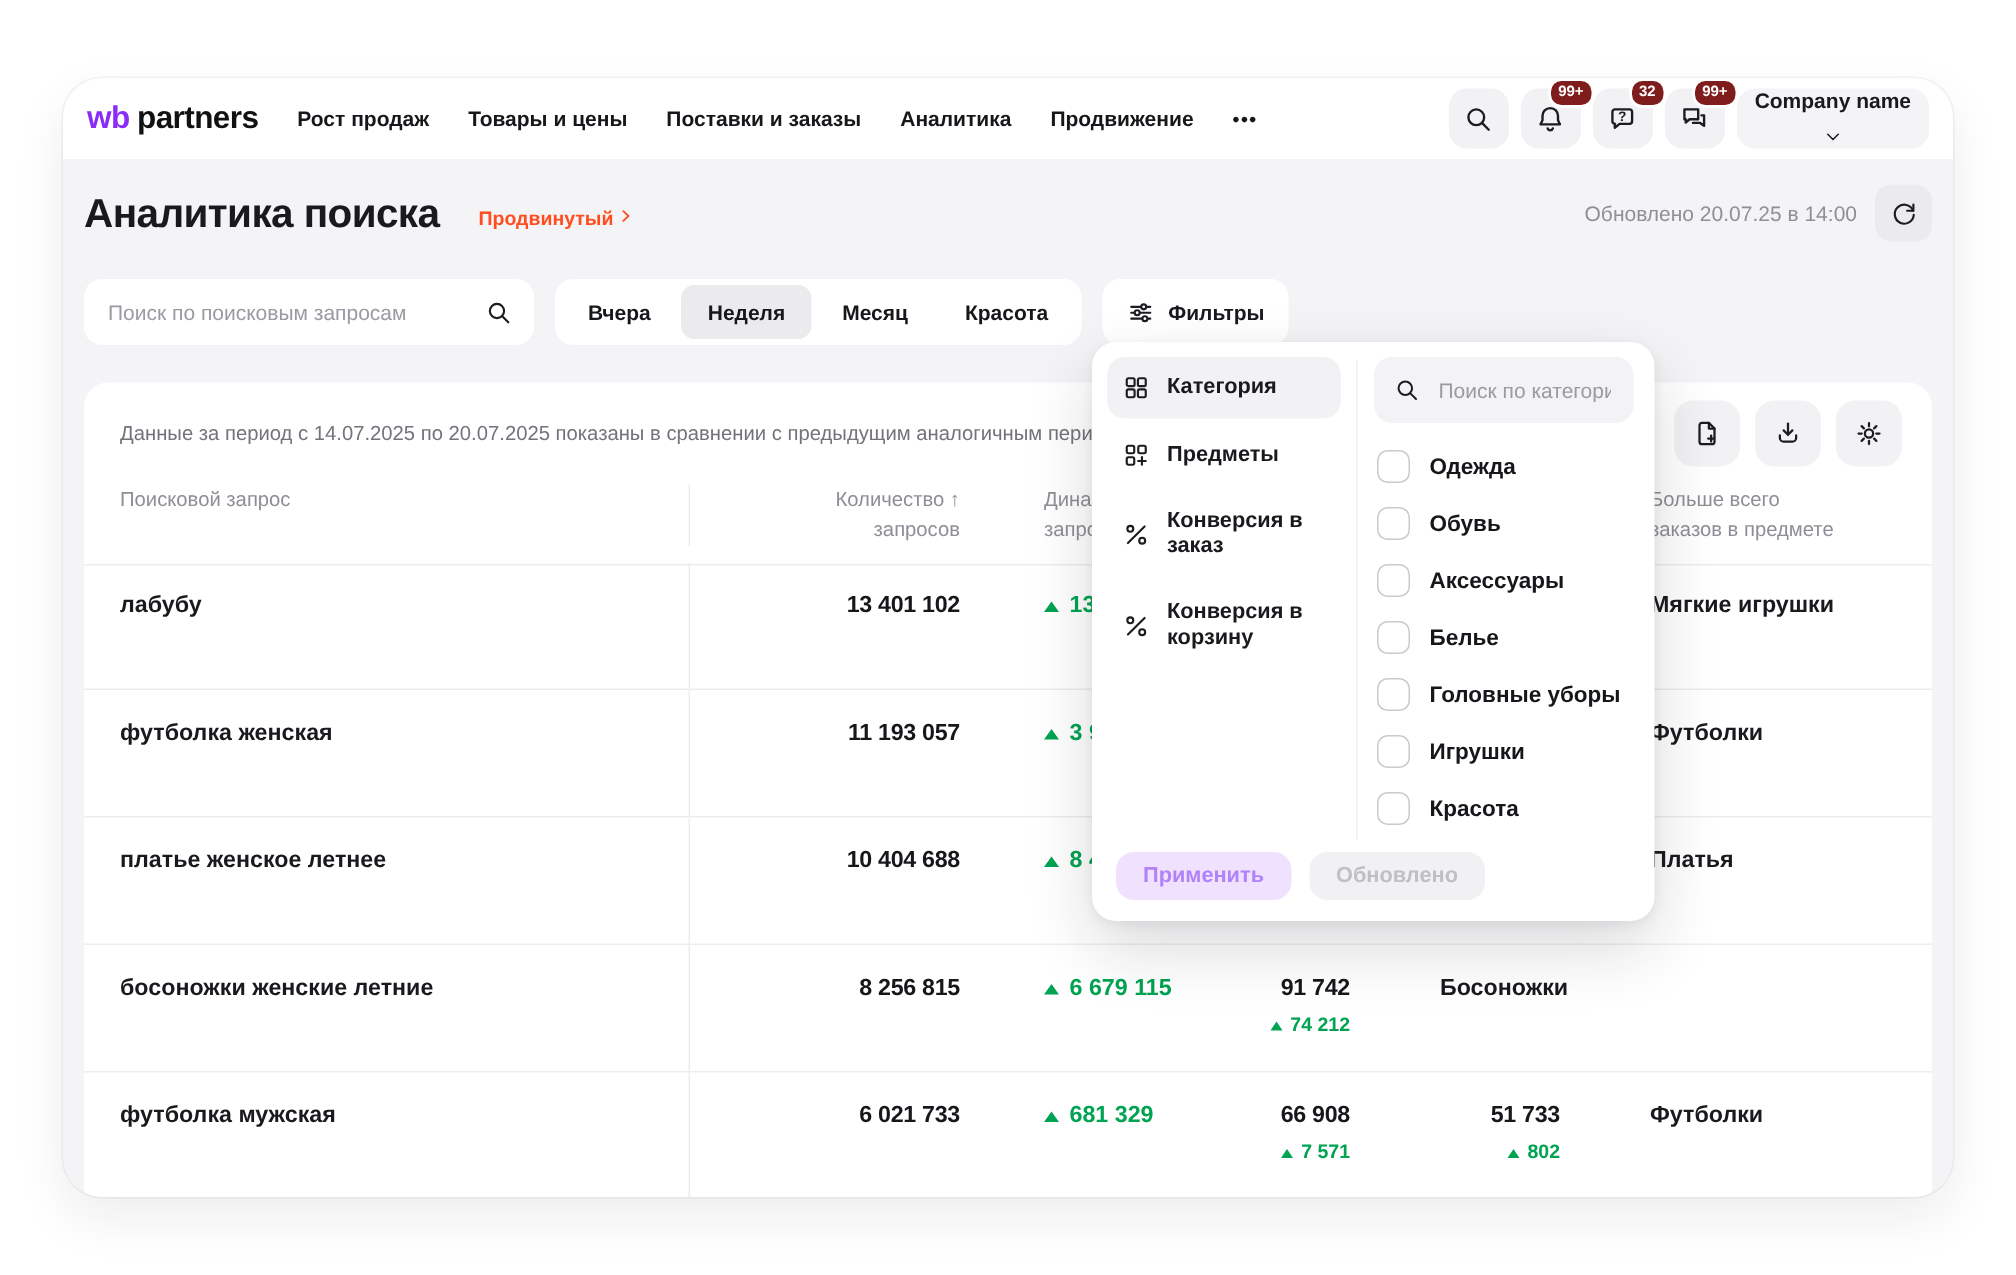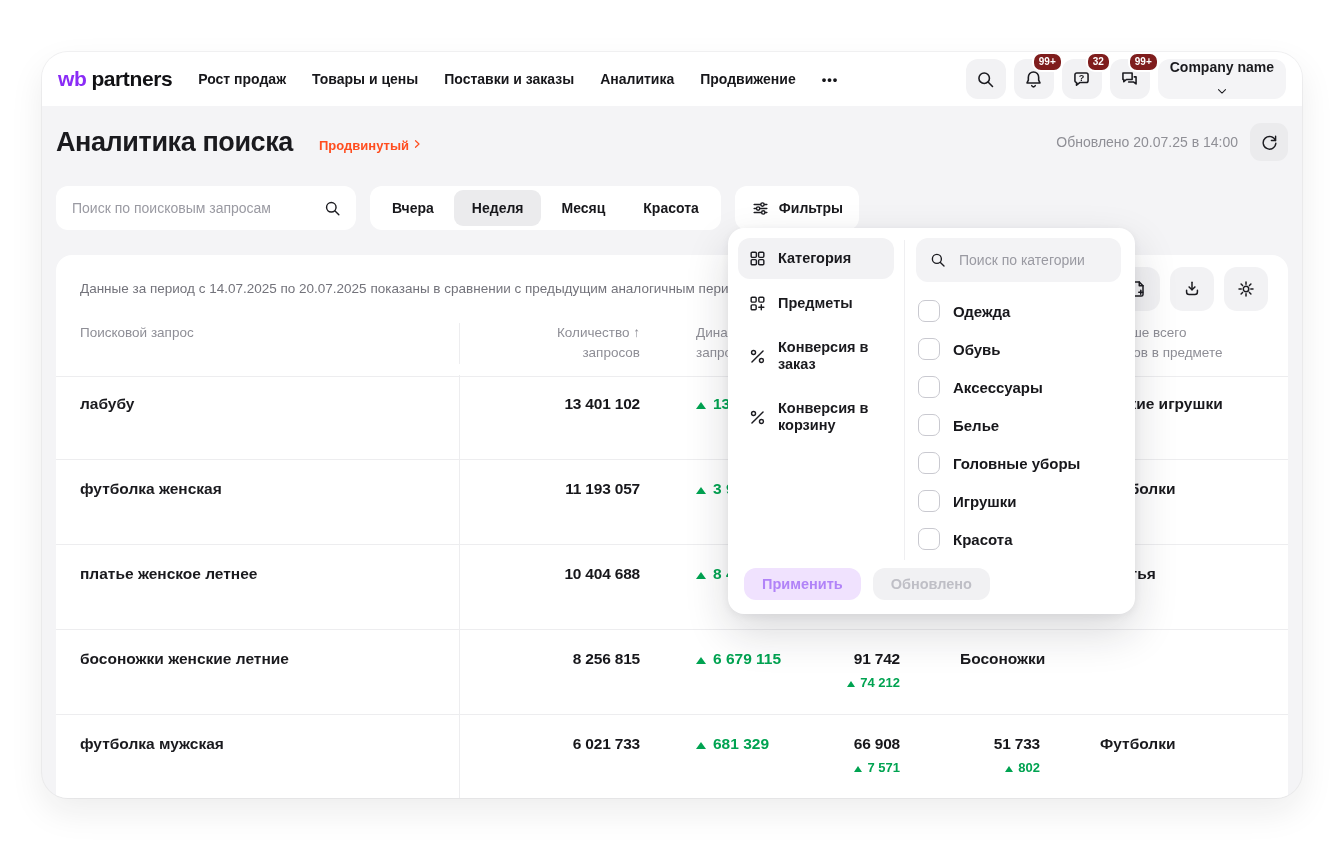--- a/index.html
+++ b/index.html
@@ -50,21 +50,21 @@
   .row{height:85px;border-bottom:1px solid #EDEDEF;align-items:stretch;}
   .row>div{padding-top:20px;box-sizing:border-box;}
   .q{font-size:15.5px;font-weight:600;color:#1A1A1E;}
   .num{font-size:15.5px;font-weight:700;color:#17171B;letter-spacing:-.2px;white-space:nowrap;}
   .pos{color:#00A351;font-size:15.5px;font-weight:700;white-space:nowrap;}
   .sub{margin-top:7px;font-size:13px;font-weight:700;color:#00A351;white-space:nowrap;}
   .tri{display:inline-block;width:0;height:0;border-left:5px solid transparent;border-right:5px solid transparent;border-bottom:7px solid #00A351;margin-right:7px;}
   .tri.s{border-left-width:4px;border-right-width:4px;border-bottom-width:6px;margin-right:5px;}
   .subject{font-size:15.5px;font-weight:700;white-space:nowrap;}
   
-  .filterpanel{position:absolute;left:686px;top:176px;width:407px;height:386px;background:#fff;border-radius:16px;box-shadow:0 18px 44px rgba(25,25,35,.16),0 2px 8px rgba(25,25,35,.06);z-index:30;}
+  .filterpanel{position:absolute;left:686px;top:176px;width:375px;height:386px;background:#fff;border-radius:16px;box-shadow:0 18px 44px rgba(25,25,35,.16),0 2px 8px rgba(25,25,35,.06);z-index:30;}
   .fmenu{position:absolute;left:10px;top:10px;width:156px;display:flex;flex-direction:column;gap:4px;}
   .fmenu-item{display:flex;gap:11px;align-items:center;padding:11px 10px;border-radius:12px;font-size:14.5px;font-weight:600;color:#1A1A1E;cursor:pointer;line-height:1.2;}
   .fmenu-item.active{background:#F2F2F4;}
   .fmenu-item svg{flex:none;}
   .fdivider{position:absolute;left:176px;top:12px;bottom:54px;width:1px;background:#EFEFF1;}
   .fcontent{position:absolute;left:188px;top:10px;right:14px;}
   .fsearch{height:44px;background:#F3F3F5;border-radius:12px;display:flex;align-items:center;gap:10px;padding:0 13px;box-sizing:border-box;}
   .fsearch input{border:none;outline:none;background:transparent;flex:1;font-size:14px;font-family:inherit;color:#1a1a1e;min-width:0;}
   .fsearch input::placeholder{color:#9A9AA2;}
   .fopts{margin-top:10px;display:flex;flex-direction:column;font-weight:bold;}

